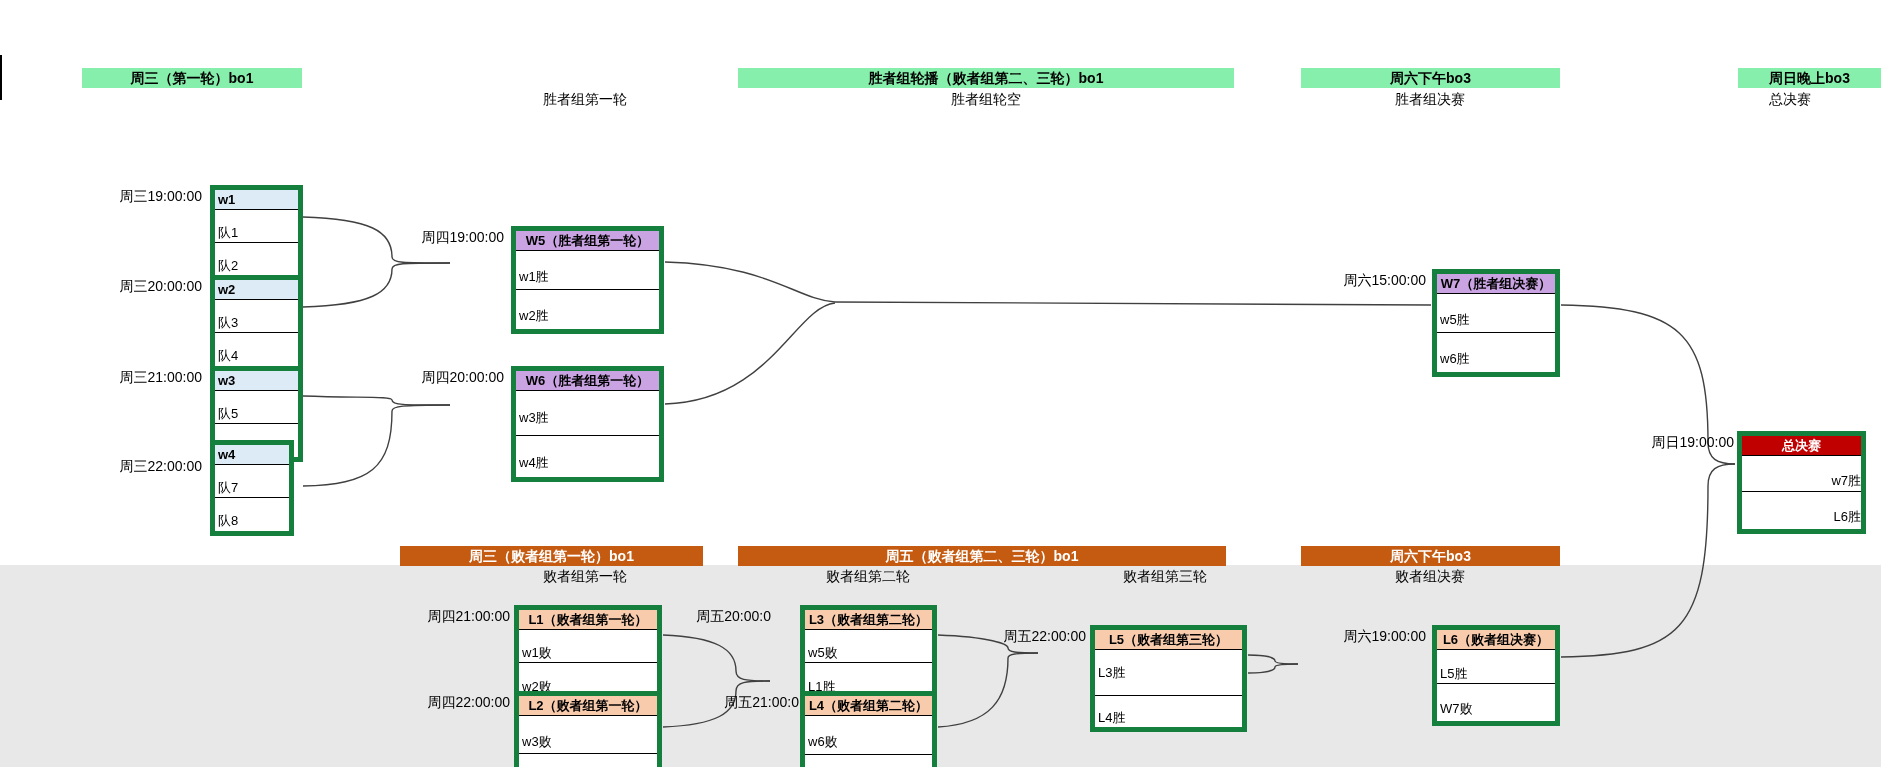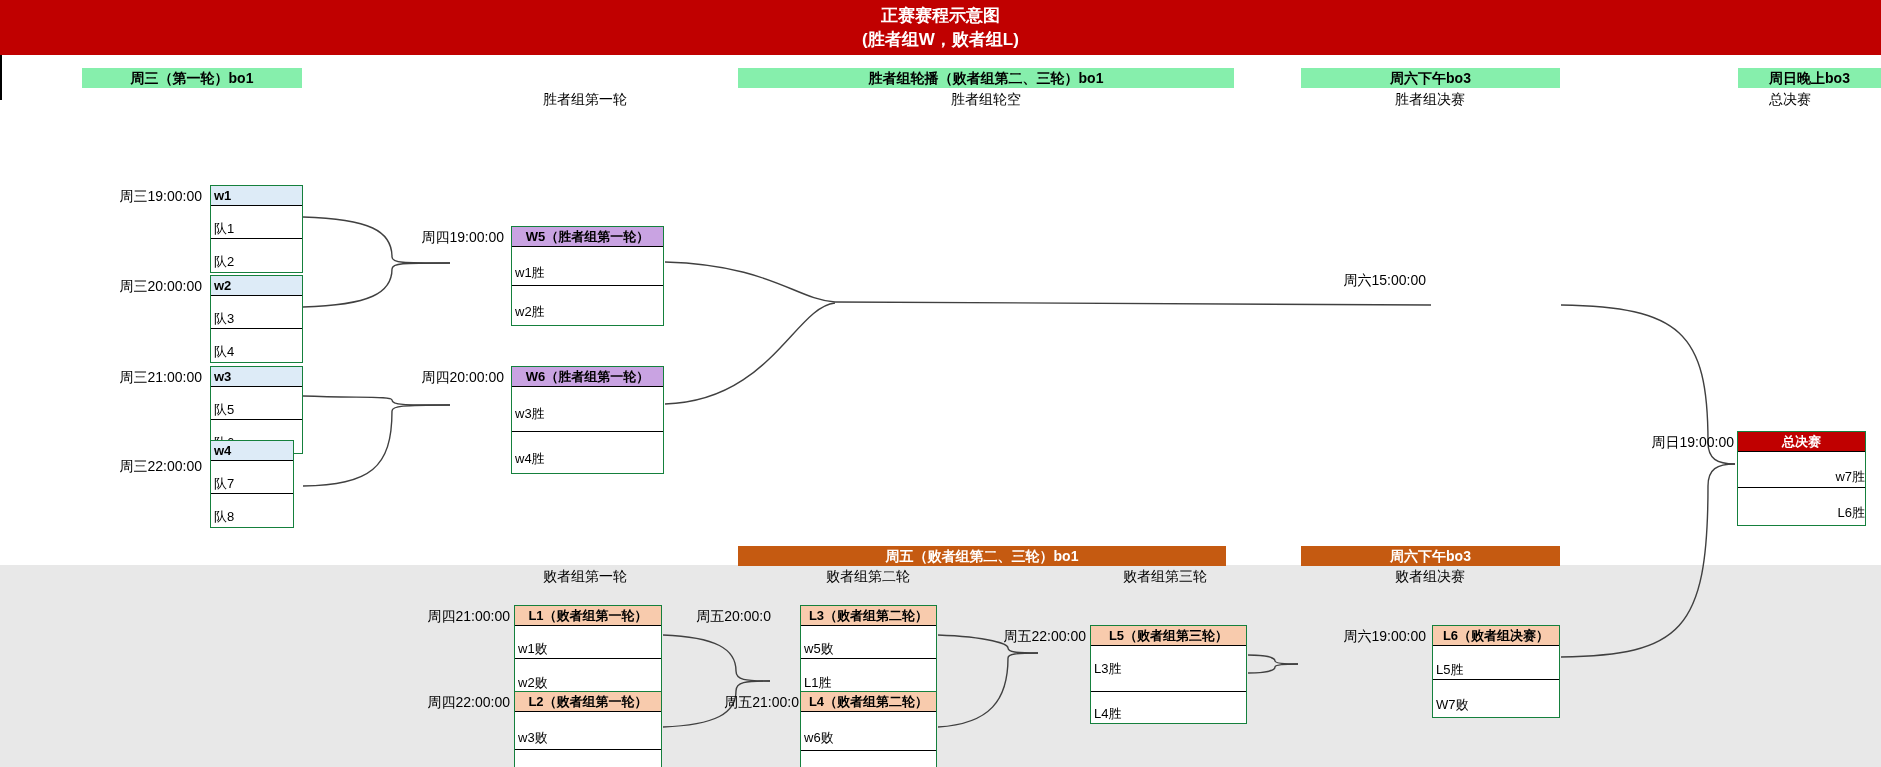--- a/index.html
+++ b/index.html
@@ -8,42 +8,38 @@
     font-family:"Liberation Sans","DejaVu Sans",sans-serif;color:#000;background:#fff;
   }
   .banner{position:absolute;left:0;top:0;width:100%;height:55px;background:#C00000;
     color:#fff;text-align:center;font-weight:bold;font-size:17px;line-height:24px;padding-top:4px;box-sizing:border-box;}
   .grey-band{position:absolute;left:0;top:565px;width:100%;height:202px;background:#E8E8E8;}
   .hbar{position:absolute;height:20px;line-height:20px;text-align:center;font-weight:bold;font-size:14px;}
   .hbar.blue{background:#86efac;color:#000;}
   .hbar.orange{background:#C55A11;color:#fff;}
   .subtitle{position:absolute;width:200px;height:18px;line-height:18px;text-align:center;font-size:14px;}
   .time-label{position:absolute;height:18px;line-height:18px;text-align:right;font-size:14px;white-space:nowrap;overflow:hidden;}
-  .match{position:absolute;background:#fff;border:1px solid #15803d;box-sizing:border-box;}
+  .match{position:absolute;background:#fff;border:5px solid #15803d;box-sizing:border-box;}
   .match .hdr{height:20px;line-height:20px;font-size:13px;font-weight:bold;text-align:center;border-bottom:1px solid #000;box-sizing:border-box;padding:0 2px;white-space:nowrap;overflow:hidden;}
   .match .hdr.left{text-align:left;padding-left:3px;}
   .match .row{height:20px;line-height:20px;font-size:13px;text-align:left;padding-left:3px;border-bottom:1px solid #000;box-sizing:border-box;white-space:nowrap;margin-top:13px;}
   .match .row:last-child{border-bottom:none;}
   .match.centered .row{text-align:right;padding-left:0;}
   .hdr.blue-l{background:#DDEBF7;}
   .hdr.purple{background:#C9A3E2;}
   .hdr.peach{background:#F8CBAD;}
   .hdr.red{background:#C00000;color:#fff;}
   svg.connectors{position:absolute;left:0;top:0;pointer-events:none;}
   .edge-line{position:absolute;left:0;top:55px;width:2px;height:45px;background:#000;}
 </style>
 </head>
 <body>
 
 <div id="canvas">
 
-  <div class="banner">
-    <div>正赛赛程示意图</div>
-    <div>(胜者组W，败者组L)</div>
-  </div>
 
   <div class="edge-line"></div>
 
   <div class="grey-band"></div>
 
   <svg class="connectors" width="1881" height="767" viewBox="0 0 1881 767">
     <g fill="none" stroke="#404040" stroke-width="1.4">
       <path d="M303,217 C370,219 392,231 392,257 C392,263 402,263 450,263"></path>
       <path d="M303,307 C370,305 392,293 392,269 C392,263 402,263 450,263"></path>
       <path d="M303,396 C362,398 392,396 392,400 C392,405 402,405 450,405"></path>
@@ -65,20 +61,21 @@
   <div class="hbar blue" style="left:82px;top:68px;width:220px">周三（第一轮）bo1</div>
   <div class="hbar blue" style="left:738px;top:68px;width:496px">胜者组轮播（败者组第二、三轮）bo1</div>
   <div class="hbar blue" style="left:1301px;top:68px;width:259px">周六下午bo3</div>
   <div class="hbar blue" style="left:1738px;top:68px;width:143px">周日晚上bo3</div>
 
   <div class="subtitle" style="left:485px;top:90px">胜者组第一轮</div>
   <div class="subtitle" style="left:886px;top:90px">胜者组轮空</div>
   <div class="subtitle" style="left:1330px;top:90px">胜者组决赛</div>
   <div class="subtitle" style="left:1690px;top:90px">总决赛</div>
 
+  <div class="hbar orange" style="left:400px;top:546px;width:303px">周三（败者组第一轮）bo1</div>
   <div class="hbar orange" style="left:738px;top:546px;width:488px">周五（败者组第二、三轮）bo1</div>
   <div class="hbar orange" style="left:1301px;top:546px;width:259px">周六下午bo3</div>
 
   <div class="subtitle" style="left:485px;top:567px">败者组第一轮</div>
   <div class="subtitle" style="left:768px;top:567px">败者组第二轮</div>
   <div class="subtitle" style="left:1065px;top:567px">败者组第三轮</div>
   <div class="subtitle" style="left:1330px;top:567px">败者组决赛</div>
 
   <div class="time-label" style="left:98px;top:187px;width:104px">周三19:00:00</div>
   <div class="time-label" style="left:98px;top:277px;width:104px">周三20:00:00</div>
@@ -120,20 +117,25 @@
     <div class="hdr purple">W5（胜者组第一轮）</div>
     <div class="row" style="height:26px;line-height:26px">w1胜</div>
     <div class="row" style="height:26px;line-height:26px">w2胜</div>
   </div>
   <div class="match" style="left:511px;top:366px;width:153px">
     <div class="hdr purple">W6（胜者组第一轮）</div>
     <div class="row" style="height:32px;line-height:28px">w3胜</div>
     <div class="row" style="height:28px;line-height:28px">w4胜</div>
   </div>
 
+  <div class="match" style="left:1432px;top:269px;width:128px">
+    <div class="hdr purple">W7（胜者组决赛）</div>
+    <div class="row" style="height:26px;line-height:26px">w5胜</div>
+    <div class="row" style="height:26px;line-height:26px">w6胜</div>
+  </div>
 
   <div class="match centered" style="left:1737px;top:431px;width:129px">
     <div class="hdr red">总决赛</div>
     <div class="row" style="height:23px;line-height:23px">w7胜</div>
     <div class="row" style="height:24px;line-height:24px">L6胜</div>
   </div>
 
   <div class="match" style="left:514px;top:605px;width:148px">
     <div class="hdr peach">L1（败者组第一轮）</div>
     <div class="row" style="height:20px;line-height:20px">w1败</div>

